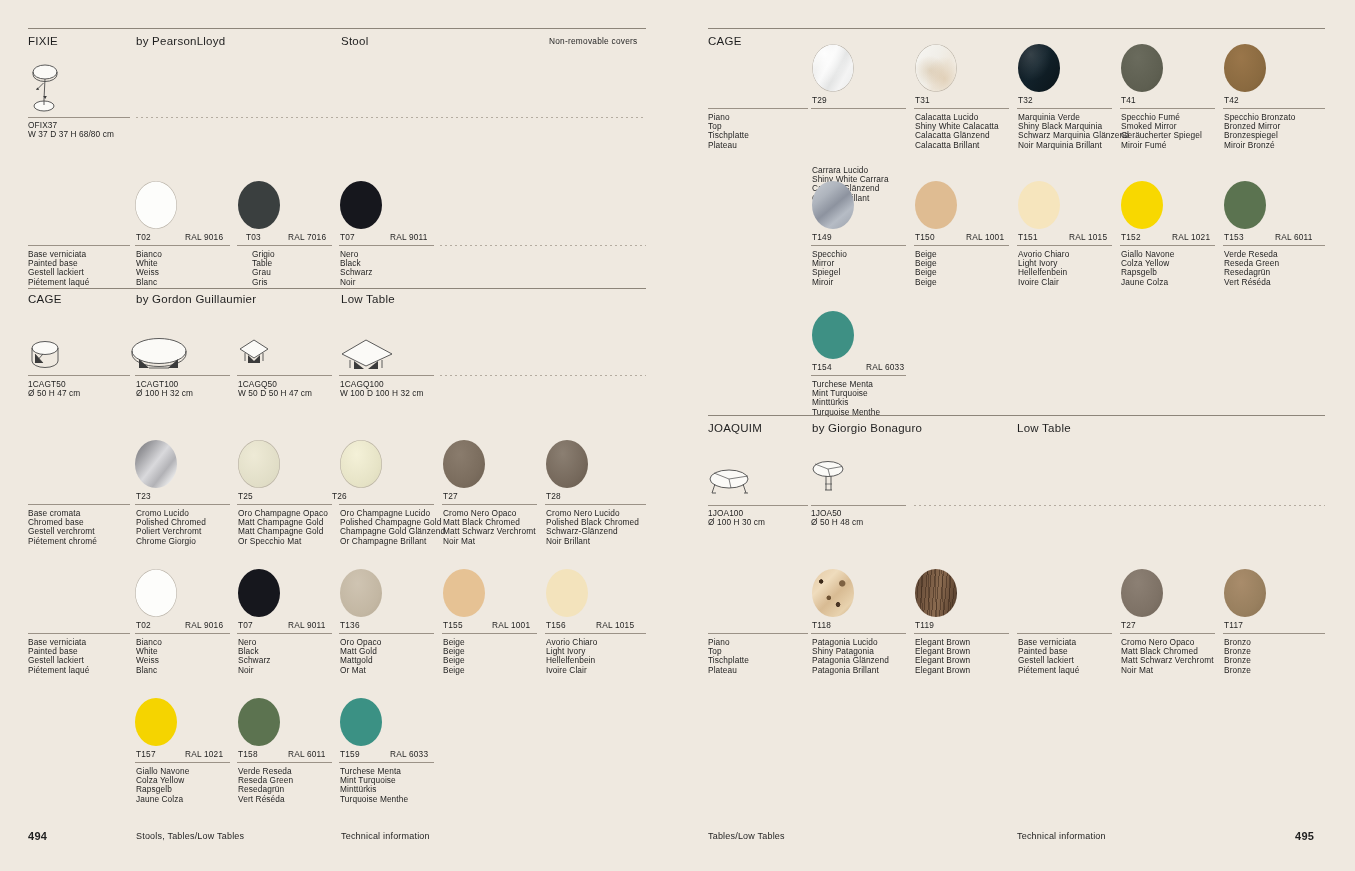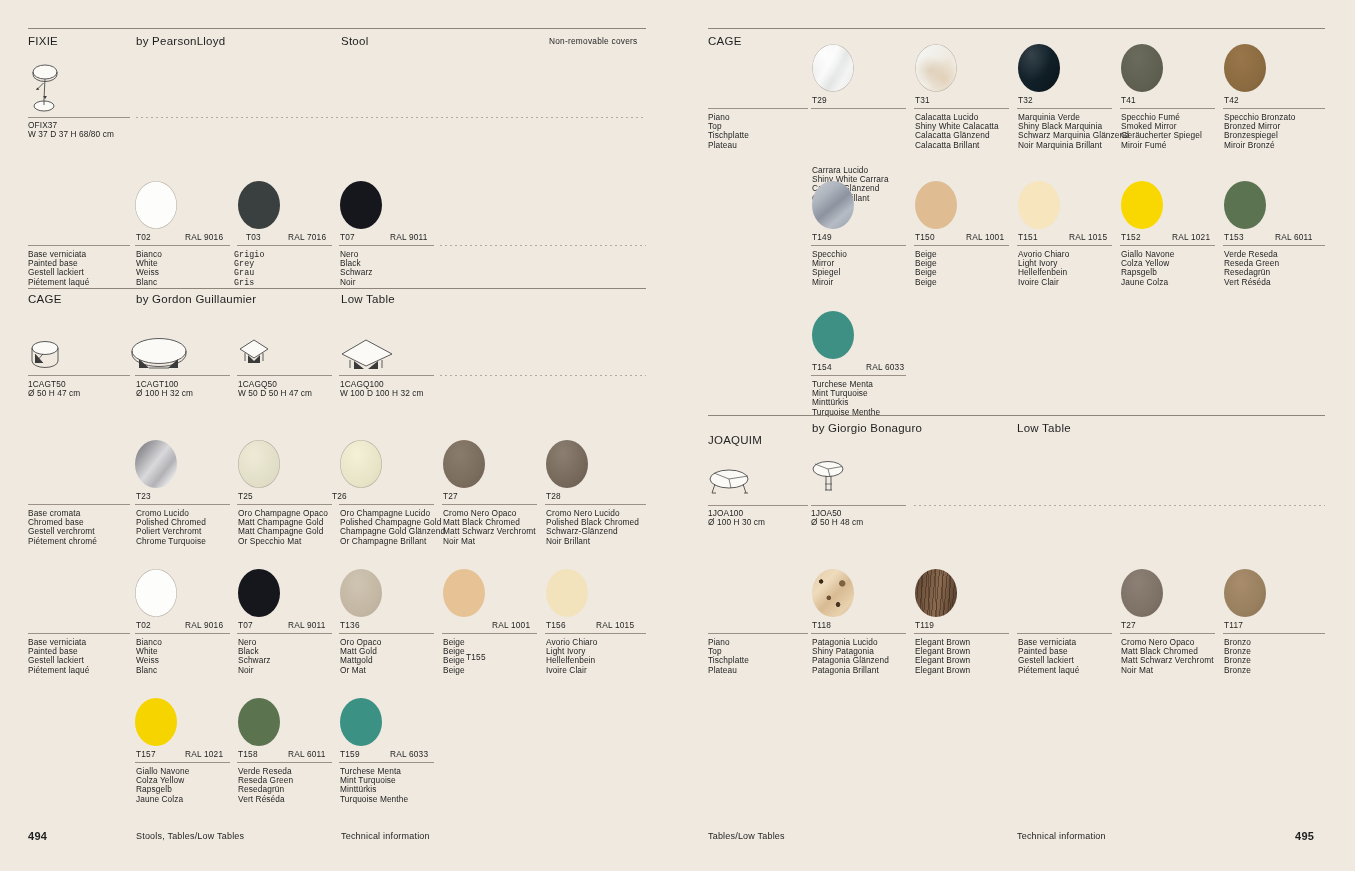--- a/index.html
+++ b/index.html
@@ -87,23 +87,23 @@
     <div class="lbl">Painted base</div>
     <div class="lbl">Gestell lackiert</div>
     <div class="lbl">Piétement laqué</div>
   </div>
   <div style="position:absolute;left:136px;top:250px;">
     <div class="lbl">Bianco</div>
     <div class="lbl">White</div>
     <div class="lbl">Weiss</div>
     <div class="lbl">Blanc</div>
   </div>
-  <div style="position:absolute;left:234px;top:250px;font-family:Liberation Mono, monospace;">
+  <div style="position:absolute;left:252px;top:250px;">
     <div class="lbl">Grigio</div>
-    <div class="lbl">Grey</div>
+    <div class="lbl">Table</div>
     <div class="lbl">Grau</div>
     <div class="lbl">Gris</div>
   </div>
   <div style="position:absolute;left:340px;top:250px;">
     <div class="lbl">Nero</div>
     <div class="lbl">Black</div>
     <div class="lbl">Schwarz</div>
     <div class="lbl">Noir</div>
   </div>
 
@@ -184,21 +184,21 @@
   <div style="position:absolute;left:28px;top:509px;">
     <div class="lbl">Base cromata</div>
     <div class="lbl">Chromed base</div>
     <div class="lbl">Gestell verchromt</div>
     <div class="lbl">Piétement chromé</div>
   </div>
   <div style="position:absolute;left:136px;top:509px;">
     <div class="lbl">Cromo Lucido</div>
     <div class="lbl">Polished Chromed</div>
     <div class="lbl">Poliert Verchromt</div>
-    <div class="lbl">Chrome Turquoise</div>
+    <div class="lbl">Chrome Giorgio</div>
   </div>
   <div style="position:absolute;left:238px;top:509px;">
     <div class="lbl">Oro Champagne Opaco</div>
     <div class="lbl">Matt Champagne Gold</div>
     <div class="lbl">Matt Champagne Gold</div>
     <div class="lbl">Or Specchio Mat</div>
   </div>
   <div style="position:absolute;left:340px;top:509px;">
     <div class="lbl">Oro Champagne Lucido</div>
     <div class="lbl">Polished Champagne Gold</div>
@@ -222,21 +222,21 @@
   <div class="sw" style="left:238px;top:569px;width:42px;height:48px;background:#16171d;"></div>
   <div class="sw" style="left:340px;top:569px;width:42px;height:48px;background:radial-gradient(ellipse at 42% 30%,#cfc4b2 0%,#c3b7a3 65%,#b6a994 100%);"></div>
   <div class="sw" style="left:443px;top:569px;width:42px;height:48px;background:#e6c294;"></div>
   <div class="sw" style="left:546px;top:569px;width:42px;height:48px;background:#f3e3bc;"></div>
 
   <div class="code" style="position:absolute;left:136px;top:620px;">T02</div>
   <div class="code" style="position:absolute;left:185px;top:620px;">RAL 9016</div>
   <div class="code" style="position:absolute;left:238px;top:620px;">T07</div>
   <div class="code" style="position:absolute;left:288px;top:620px;">RAL 9011</div>
   <div class="code" style="position:absolute;left:340px;top:620px;">T136</div>
-  <div class="code" style="position:absolute;left:443px;top:652px;margin-left:23px;">T155</div>
+  <div class="code" style="position:absolute;left:443px;top:620px;">T155</div>
   <div class="code" style="position:absolute;left:492px;top:620px;">RAL 1001</div>
   <div class="code" style="position:absolute;left:546px;top:620px;">T156</div>
   <div class="code" style="position:absolute;left:596px;top:620px;">RAL 1015</div>
 
   <div class="rule-thin" style="position:absolute;left:28px;top:633px;width:102px;"></div>
   <div class="rule-thin" style="position:absolute;left:135px;top:633px;width:95px;"></div>
   <div class="rule-thin" style="position:absolute;left:237px;top:633px;width:95px;"></div>
   <div class="rule-thin" style="position:absolute;left:339px;top:633px;width:95px;"></div>
   <div class="rule-thin" style="position:absolute;left:442px;top:633px;width:95px;"></div>
   <div class="rule-thin" style="position:absolute;left:545px;top:633px;width:101px;"></div>
@@ -447,21 +447,21 @@
   <div class="code" style="position:absolute;left:188px;top:362px;">RAL 6033</div>
   <div class="rule-thin" style="position:absolute;left:133px;top:375px;width:95px;"></div>
   <div style="position:absolute;left:134px;top:380px;">
     <div class="lbl">Turchese Menta</div>
     <div class="lbl">Mint Turquoise</div>
     <div class="lbl">Minttürkis</div>
     <div class="lbl">Turquoise Menthe</div>
   </div>
 
   <div class="sect-rule" style="left:30px;top:415px;width:617px;"></div>
-  <div class="sect-head" style="left:30px;top:422px;margin-top:12px;">JOAQUIM</div>
+  <div class="sect-head" style="left:30px;top:422px;">JOAQUIM</div>
   <div class="sect-head" style="left:134px;top:422px;">by Giorgio Bonaguro</div>
   <div class="sect-head" style="left:339px;top:422px;">Low Table</div>
 
   <div class="drw" style="left:30px;top:468px;">
     <svg width="46" height="30" viewBox="0 0 46 30">
       <ellipse cx="21" cy="11" rx="19" ry="9" fill="#fbfaf7" stroke="#4a4a4a" stroke-width=".9"></ellipse>
       <path d="M21 11 L6 5 M21 11 L40 8 M21 11 L23 20" stroke="#4a4a4a" stroke-width=".7" fill="none"></path>
       <path d="M7 16 l-3 9 M35 16 l3 9" stroke="#4a4a4a" stroke-width=".9"></path>
       <path d="M4 25 h4 M36 25 h4" stroke="#4a4a4a" stroke-width=".9"></path>
     </svg>

